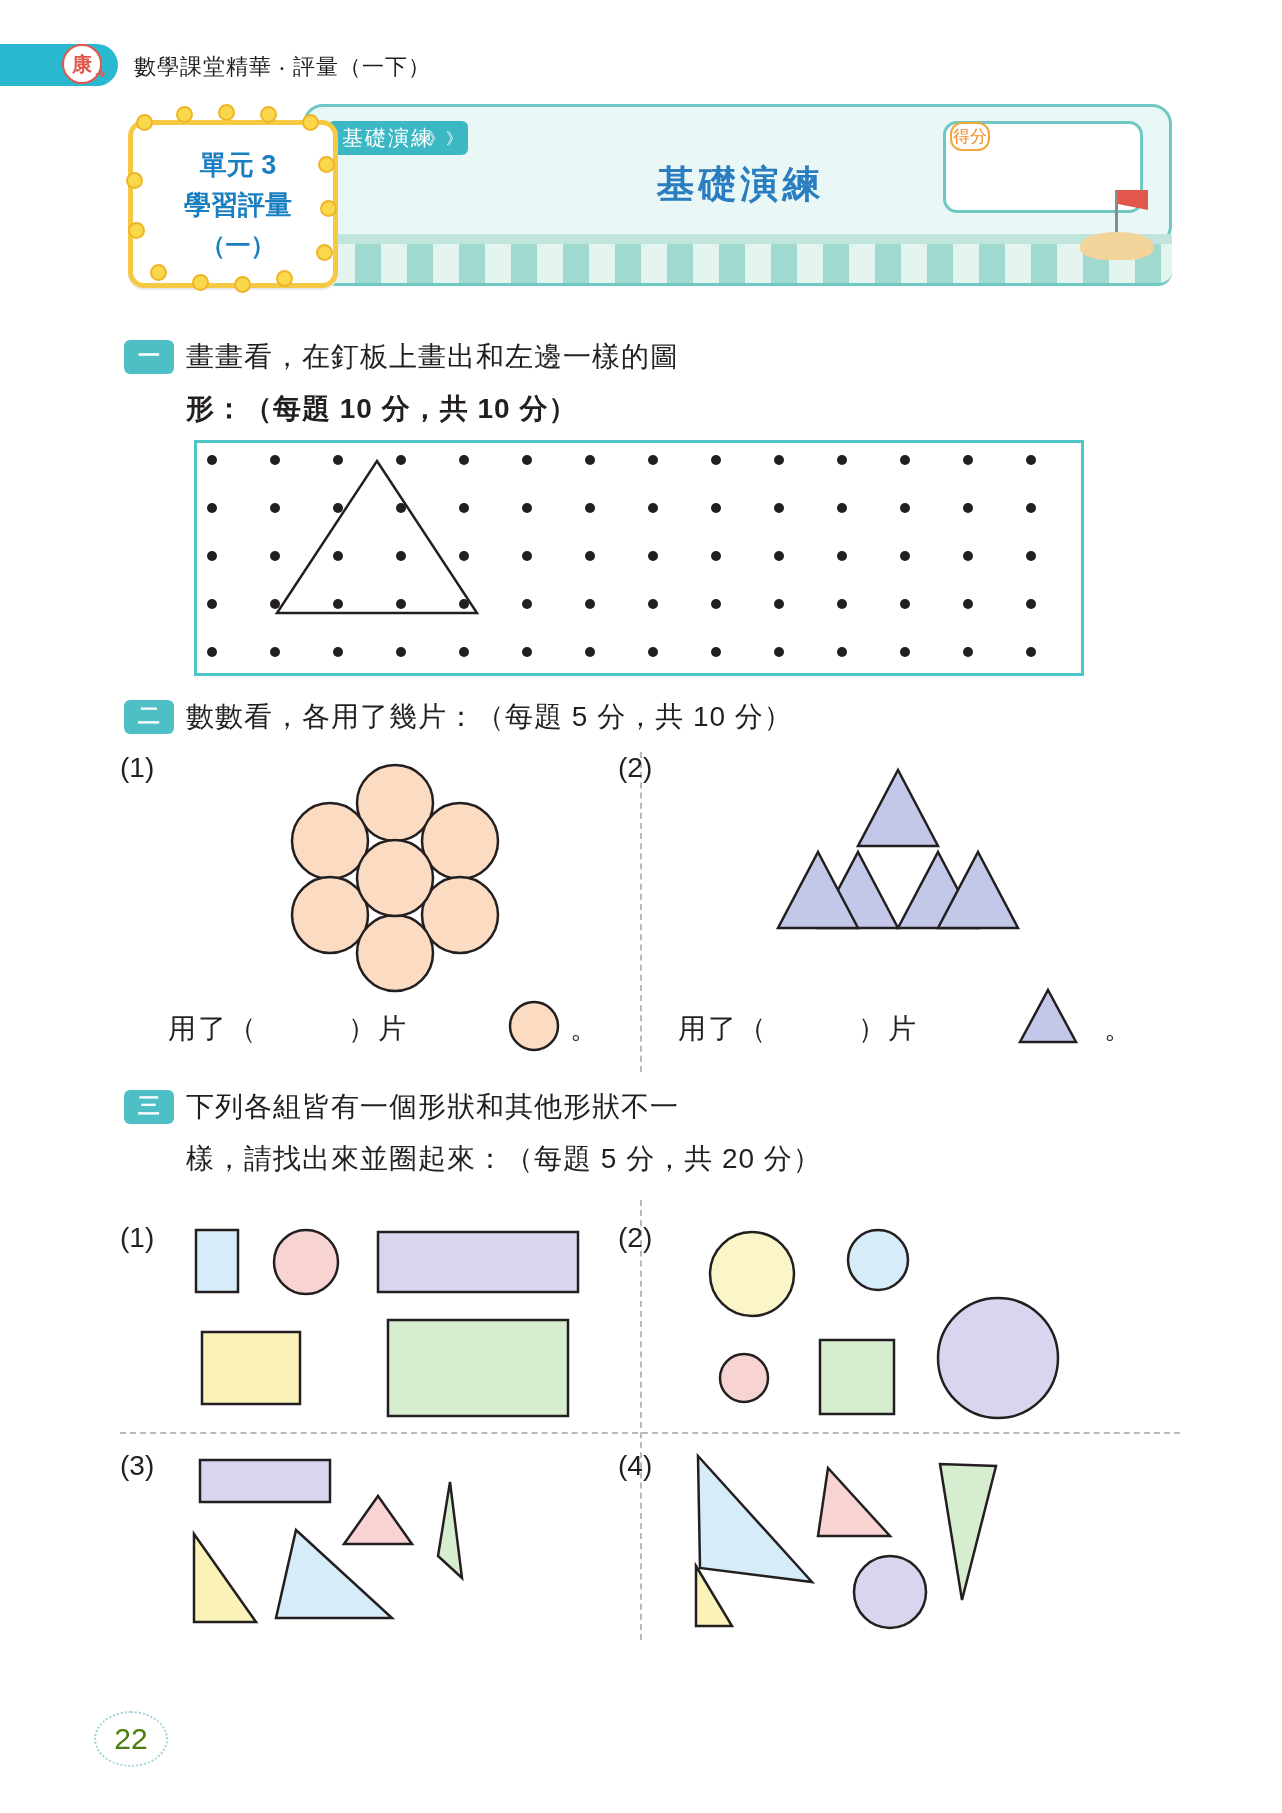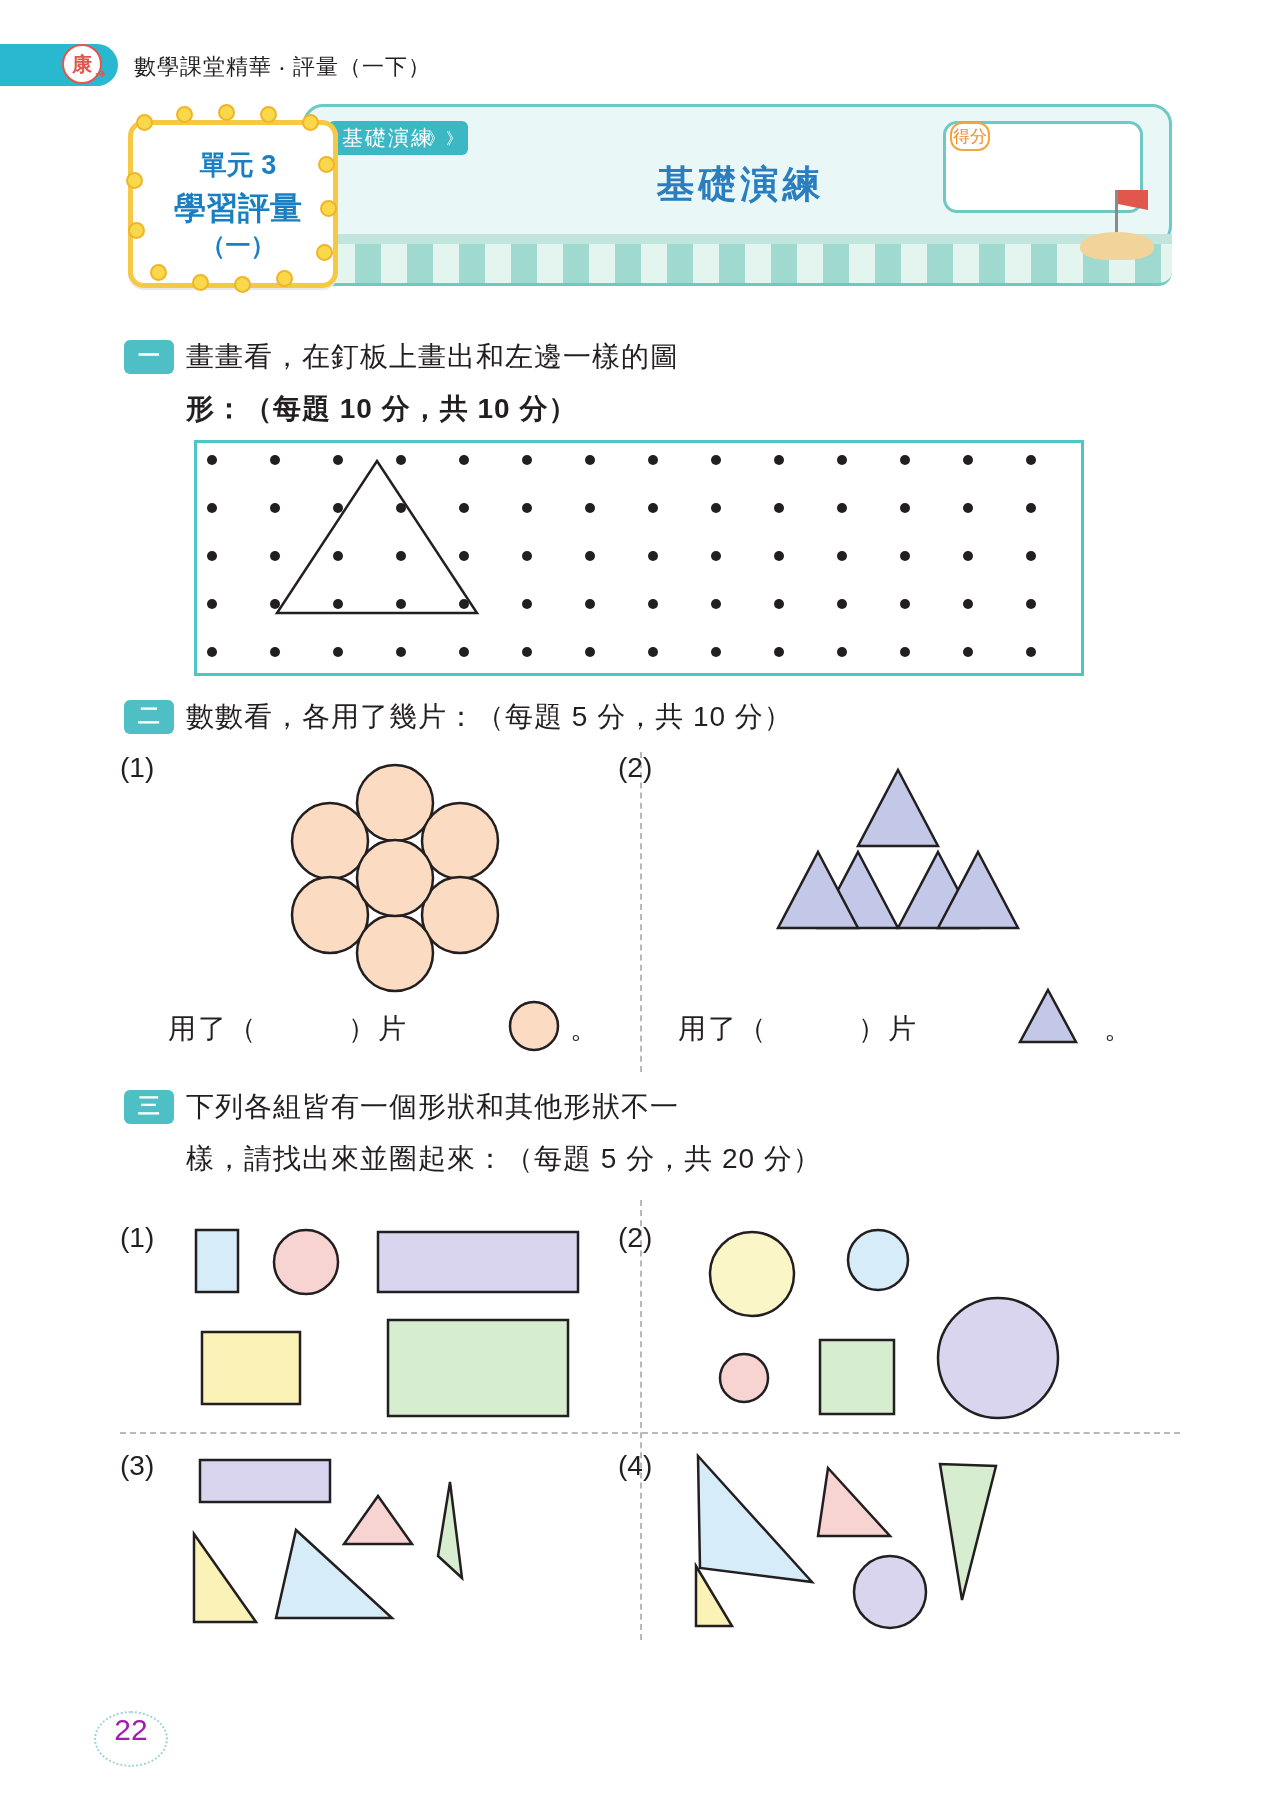--- a/index.html
+++ b/index.html
@@ -56,21 +56,21 @@
     box-shadow:0 2px 0 #e9e9e9;
   }
   .bulb { position:absolute; width:17px; height:17px; border-radius:50%;
           background:#f9d94b; border:2px solid #f0b429; }
   .unit-line1 {
     position:absolute; left:0; top:22px; width:210px; text-align:center;
     font-size:27px; color:#1a7fc1; font-weight:bold;
   }
   .unit-line2 {
     position:absolute; left:0; top:62px; width:210px; text-align:center;
-    font-size:32px; color:#1a7fc1; font-weight:bold;
+    font-size:27px; color:#1a7fc1; font-weight:bold;
   }
   .unit-line3 {
     position:absolute; left:0; top:104px; width:210px; text-align:center;
     font-size:25px; color:#1a7fc1; font-weight:bold;
   }
   .ribbon {
     position:absolute; left:22px; top:14px; height:34px; padding:3px 34px 3px 14px;
     background:#3cb8c4; border-radius:6px; color:#ffffff;
     font-size:21px; letter-spacing:2px; line-height:28px;
   }
@@ -117,22 +117,22 @@
   .vline { position:absolute; width:0; border-left:2px dashed #b9b9b9; }
   .hline { position:absolute; height:0; border-top:2px dashed #b9b9b9; }
 
   
   .ansline { position:absolute; font-size:28px; color:#231f20; letter-spacing:2px;text-align:center; }
 
   
   .pagenum {
     position:absolute; left:94px; bottom:46px; width:74px; height:56px;
     border:2px dotted #9ed3d8; border-radius:50%;
-    display:flex; justify-content:center;
-    font-size:30px; color:#a21caf;
+    display:flex; align-items:center; justify-content:center;
+    font-size:30px; color:#4d7c0f;
   }
 
   svg { position:absolute; overflow:visible; }
   .shape { stroke:#231f20; stroke-width:2.5; }
 </style>
 </head>
 <body>
 
 <div class="page">
 

